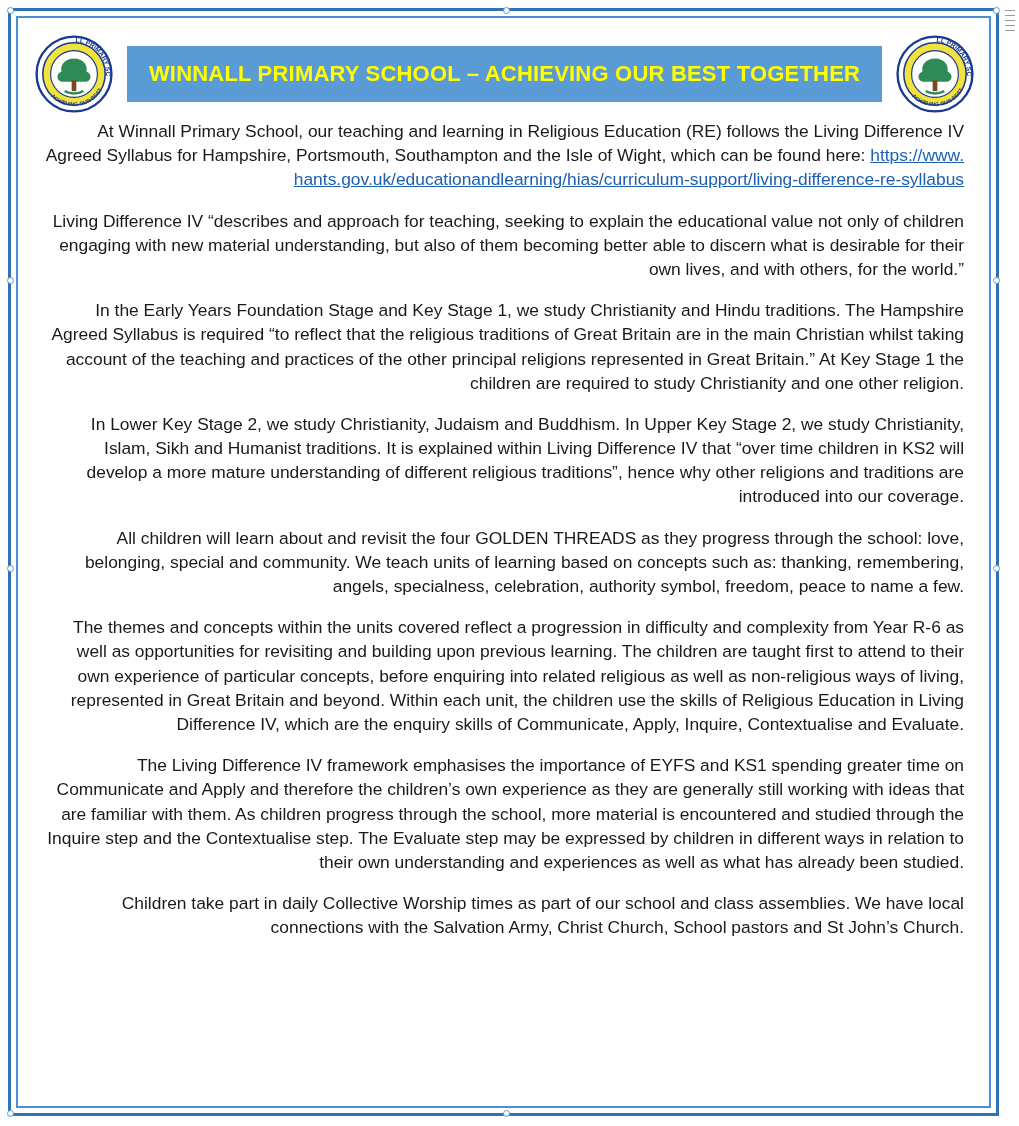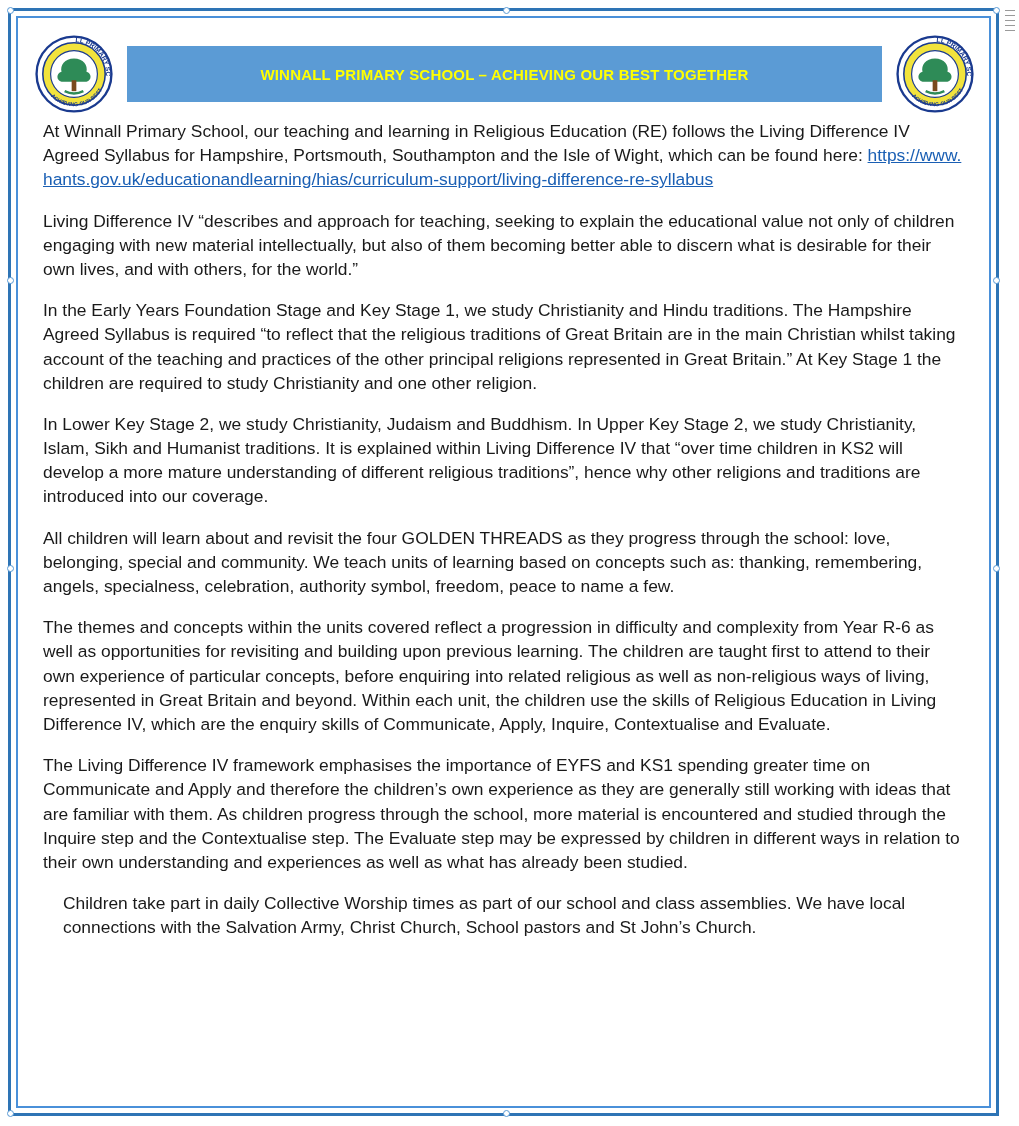--- a/index.html
+++ b/index.html
@@ -96,35 +96,36 @@
     background: #5b9bd5;
     height: 56px;
     display: flex;
     align-items: center;
     justify-content: center;
     box-sizing: border-box;
   }
   .banner-text {
     color: #ffff00;
     font-weight: bold;
-    font-size: 15px;
+    font-size: 22px;
     letter-spacing: 0.2px;
     text-align: center;
     font-family: "Liberation Sans", sans-serif;
   }
 
   
   .body-text {
     padding: 6px 18px 0 18px;
     color: #1a1a1a;
     font-size: 17.4px;
     line-height: 1.39;
   }
   .body-text p {
     margin: 0 0 17px 0;
+    text-align: right;
   }
   .body-text p:last-child { margin-bottom: 0; margin-left: 20px; }
   .link {
     color: #1a5fb4;
     text-decoration: underline;
     word-break: break-all;
   }
 </style>
 </head>
 <body>
@@ -186,21 +187,21 @@
             <textPath href="#arcBotR" startOffset="12%">ACHIEVING OUR BEST</textPath>
           </text>
         </svg>
       </div>
     </div>
 
     <div class="body-text">
 
       <p><span>At Winnall Primary School, our teaching and learning in Religious Education (RE) follows the Living Difference IV Agreed Syllabus for Hampshire, Portsmouth, Southampton and the Isle of Wight, which can be found here: </span><a class="link" href="#">https://www.hants.gov.uk/educationandlearning/hias/curriculum-support/living-difference-re-syllabus</a></p>
 
-      <p>Living Difference IV “describes and approach for teaching, seeking to explain the educational value not only of children engaging with new material intellectually, but also of them becoming better able to discern what is desirable for their own lives, and with others, for the world.”</p>
+      <p>Living Difference IV “describes and approach for teaching, seeking to explain the educational value not only of children engaging with new material understanding, but also of them becoming better able to discern what is desirable for their own lives, and with others, for the world.”</p>
 
       <p>In the Early Years Foundation Stage and Key Stage 1, we study Christianity and Hindu traditions. The Hampshire Agreed Syllabus is required “to reflect that the religious traditions of Great Britain are in the main Christian whilst taking account of the teaching and practices of the other principal religions represented in Great Britain.”  At Key Stage 1 the children are required to study Christianity and one other religion.</p>
 
       <p>In Lower Key Stage 2, we study Christianity, Judaism and Buddhism. In Upper Key Stage 2, we study Christianity, Islam, Sikh and Humanist traditions. It is explained within Living Difference IV that “over time children in KS2 will develop a more mature understanding of different religious traditions”, hence why other religions and traditions are introduced into our coverage.</p>
 
       <p>All children will learn about and revisit the four GOLDEN THREADS as they progress through the school: love, belonging, special and community. We teach units of learning based on concepts such as: thanking, remembering, angels, specialness, celebration, authority symbol, freedom, peace to name a few.</p>
 
       <p>The themes and concepts within the units covered reflect a progression in difficulty and complexity from Year R-6 as well as opportunities for revisiting and building upon previous learning.  The children are taught first to attend to their own experience of particular concepts, before enquiring into related religious as well as non-religious ways of living, represented in Great Britain and beyond.  Within each unit, the children use the skills of Religious Education in Living Difference IV, which are the enquiry skills of Communicate, Apply, Inquire, Contextualise and Evaluate.</p>
 
       <p>The Living Difference IV framework emphasises the importance of EYFS and KS1 spending greater time on Communicate and Apply and therefore the children’s own experience as they are generally still working with ideas that are familiar with them. As children progress through the school, more material is encountered and studied through the Inquire step and the Contextualise step. The Evaluate step may be expressed by children in different ways in relation to their own understanding and experiences as well as what has already been studied.</p>

